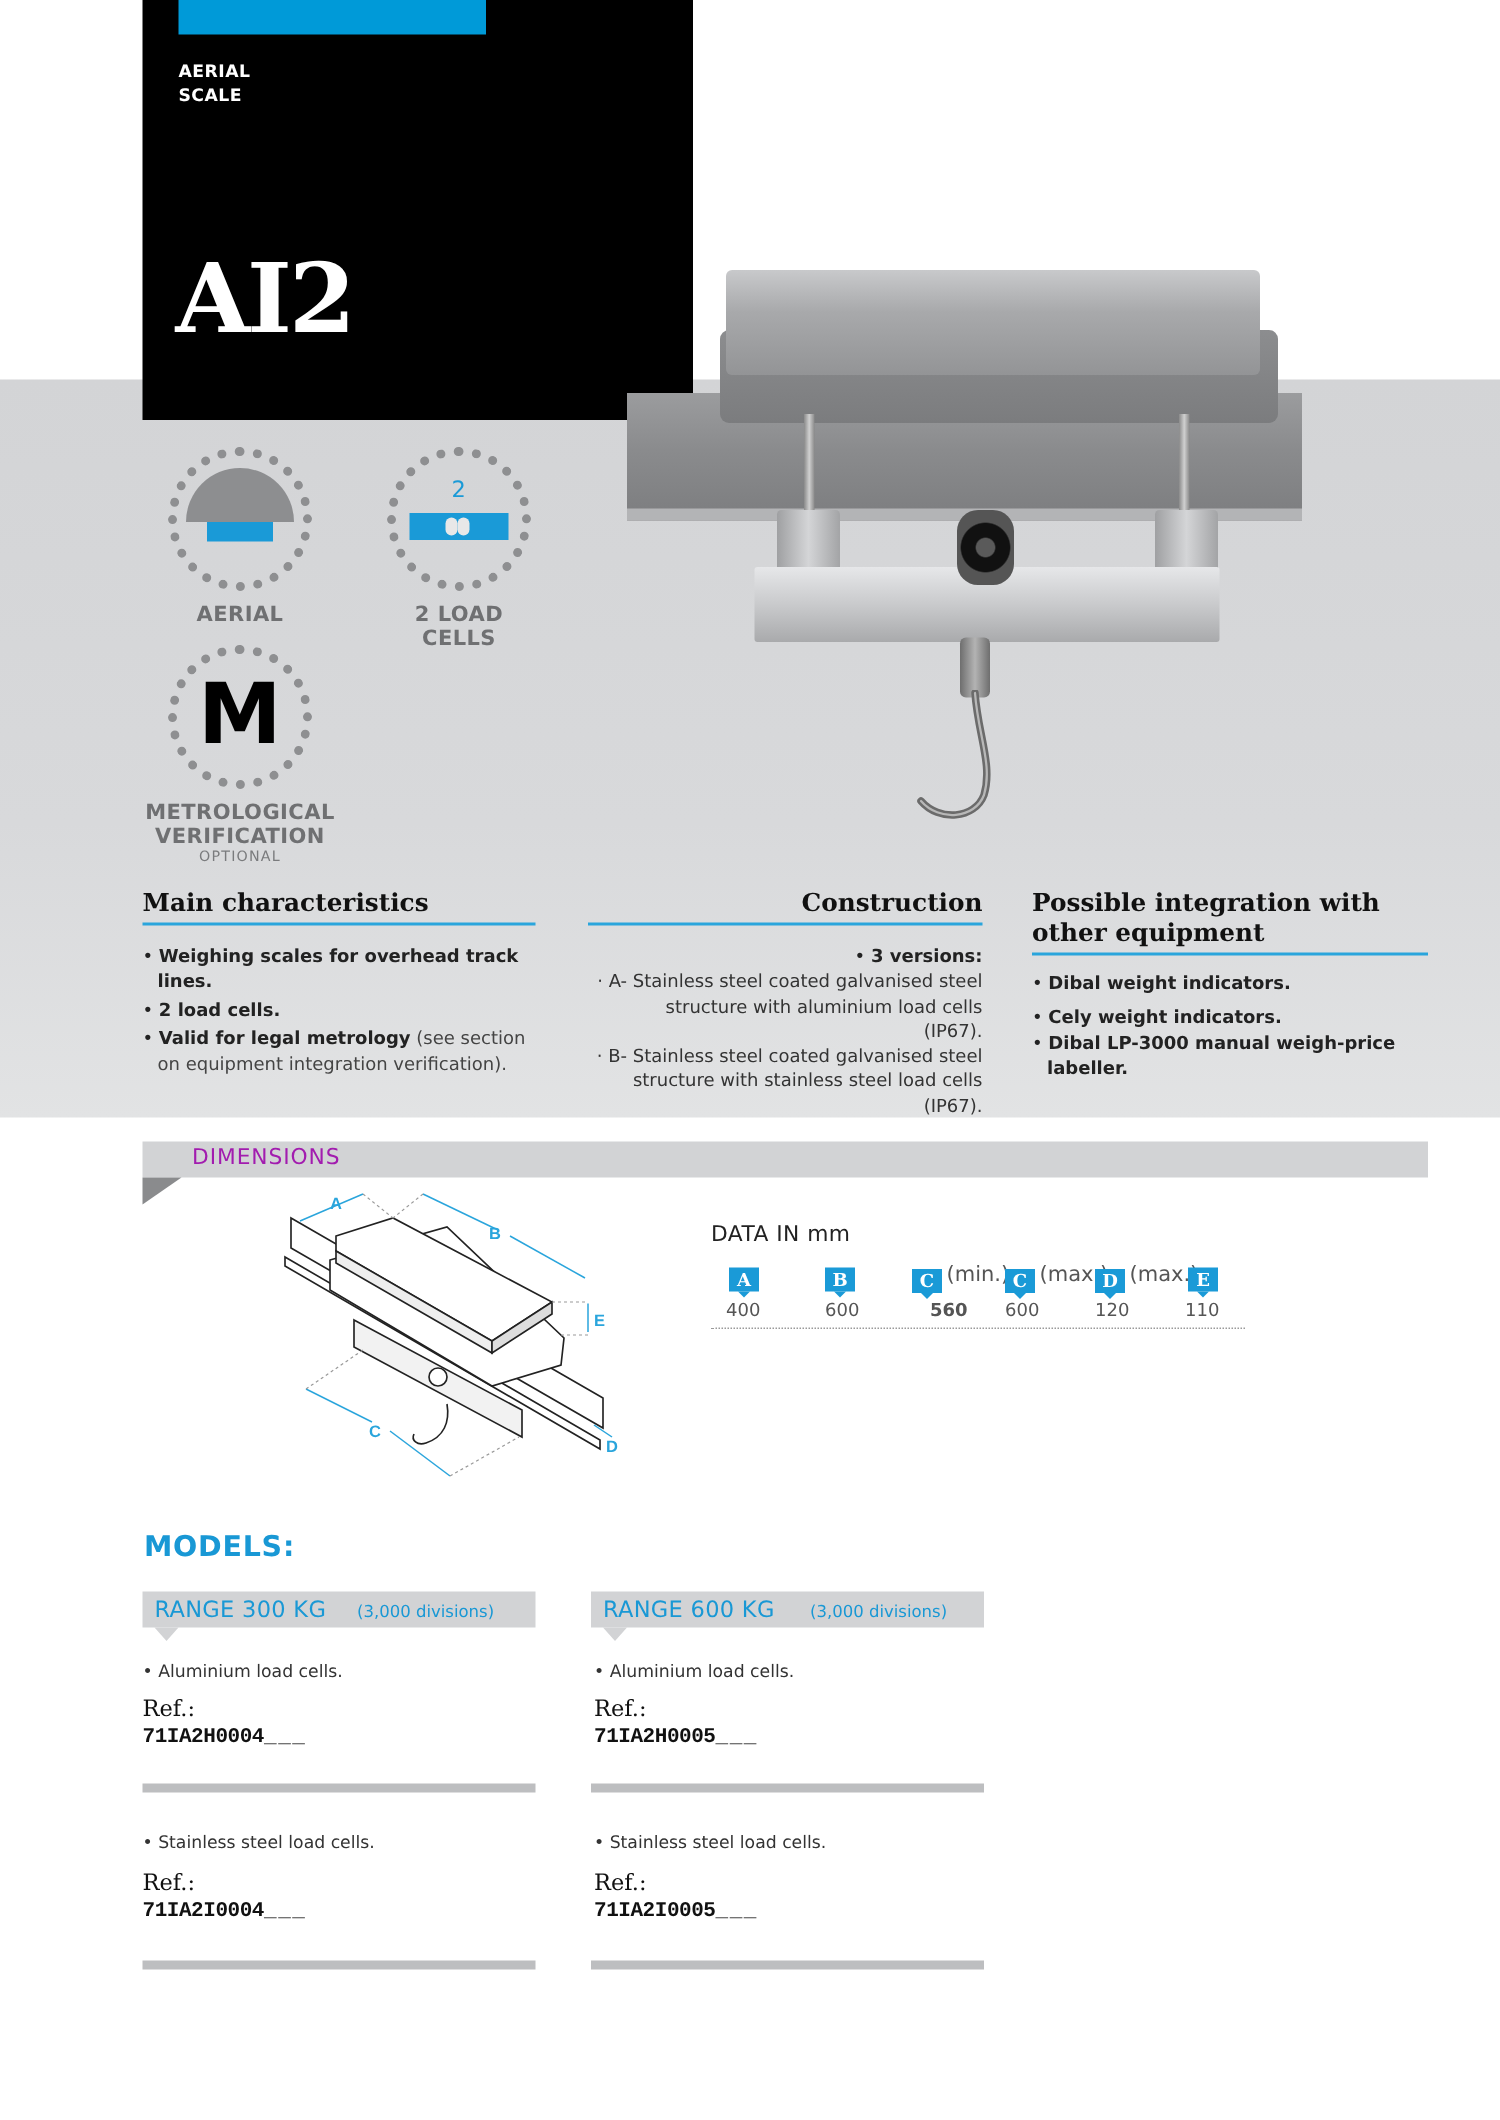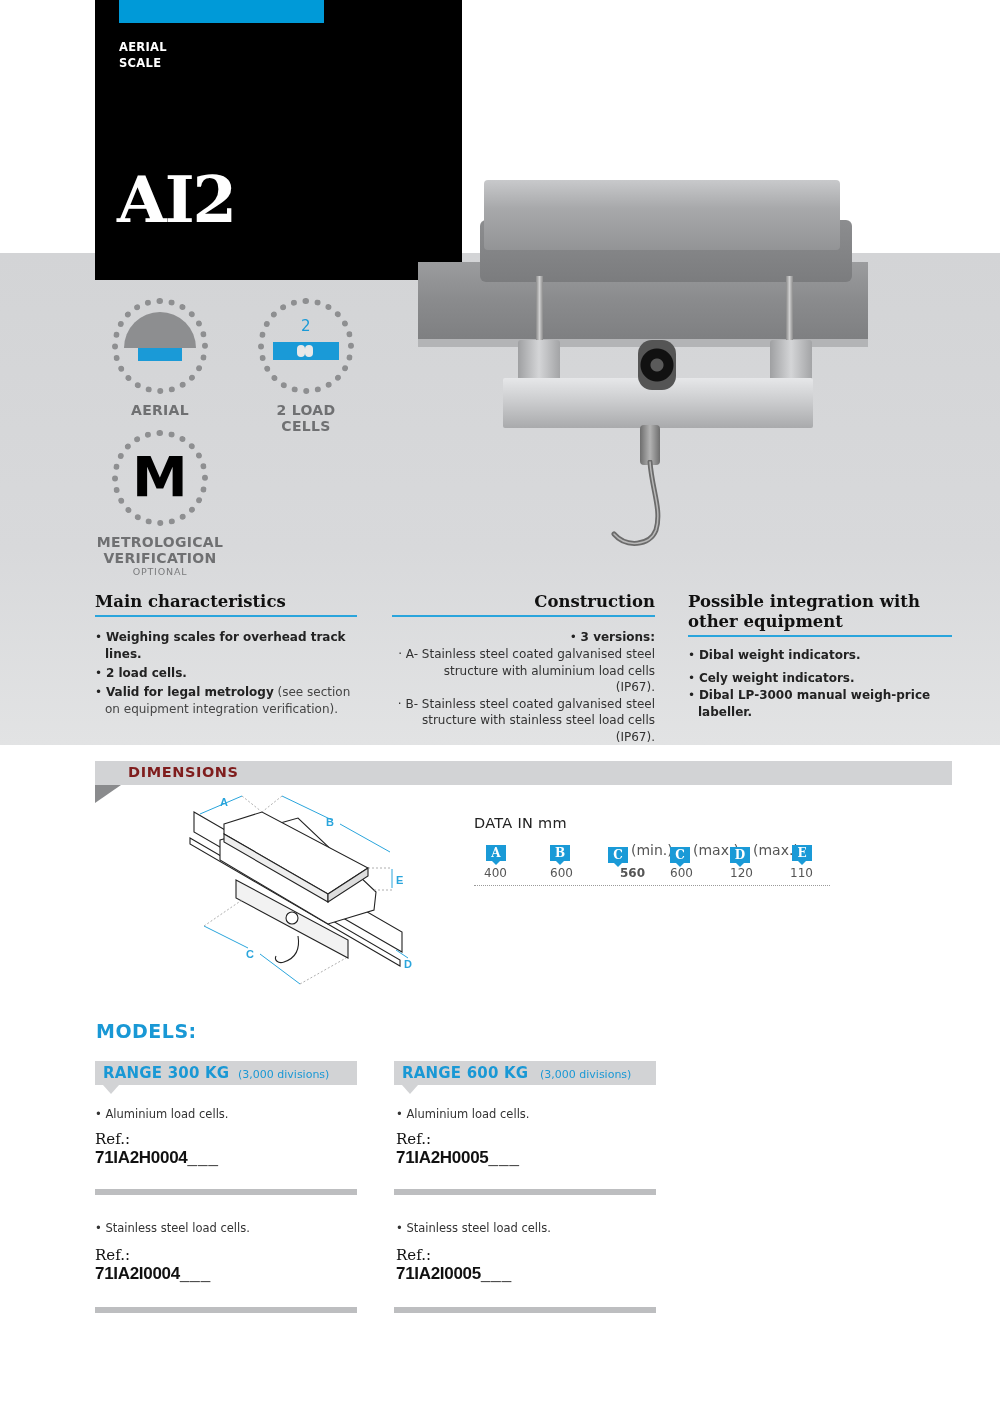--- a/index.html
+++ b/index.html
@@ -46,44 +46,44 @@
   .col h2 { font-family: "DejaVu Serif", serif; font-size: 16.5px; font-weight: bold; color: #111; line-height: 20px;
             padding-bottom: 3px; border-bottom: 2px solid #2aa5dc; margin-bottom: 12px; }
   .col ul { list-style: none; font-size: 12px; line-height: 17px; color: #222; }
   .col li { margin-bottom: 2px; padding-left: 10px; text-indent: -10px; }
   .col li .normal { font-weight: normal; color: #444; }
   .col li b { font-weight: bold; }
   .col .sub { padding-left: 10px; text-indent: -10px; margin-bottom: 0; font-size: 12px; line-height: 16.5px; color: #333; }
 
   
   .dim-bar { position: absolute; left: 95px; top: 761px; width: 857px; height: 24px; background: #d2d3d5; }
-  .dim-title { position: absolute; left: 33px; top: 3px; color: #7f1d1d; font-weight: bold; font-size: 14.5px; letter-spacing: 0.6px; }
+  .dim-title { position: absolute; left: 33px; top: 3px; color: #a21caf; font-weight: normal; font-size: 14.5px; letter-spacing: 0.6px; }
   .dim-fold { position: absolute; left: 95px; top: 785px; width: 0; height: 0;
               border-top: 18px solid #8a8b8d; border-left: 26px solid transparent; transform: scaleX(-1); }
   .drawing { position: absolute; left: 180px; top: 790px; width: 240px; height: 210px; }
 
   .data-title { position: absolute; left: 474px; top: 815px; font-size: 14.5px; color: #222; letter-spacing: 0.3px; }
   .data-grid { position: absolute; left: 474px; top: 842px; width: 356px; height: 44px; border-bottom: 1px dotted #9a9a9a; }
   .dcell { position: absolute; top: 0; }
   .dtag { position: relative; display: inline-block; width: 20px; height: 16px; background: #1a9ad7; color: #fff; font-weight: bold;
           font-size: 12px; line-height: 16px; text-align: center; font-family: "DejaVu Serif", serif; }
   .dtag::after { content: ""; position: absolute; left: 6px; top: 16px; border-left: 4px solid transparent; border-right: 4px solid transparent; border-top: 4px solid #1a9ad7; }
   .dqual { font-size: 14px; color: #555; margin-left: 3px; vertical-align: 4px; }
   .dval { position: absolute; top: 24px; left: 9px; font-size: 12px; color: #555; }
 
   
   .models-title { position: absolute; left: 96px; top: 1020px; color: #1998d5; font-weight: bold; font-size: 19px; letter-spacing: 0.5px; }
   .range-bar { position: absolute; top: 1061px; width: 262px; height: 24px; background: #d2d3d5; }
   .range-bar::after { content: ""; position: absolute; left: 8px; top: 24px; border-left: 8px solid transparent; border-right: 8px solid transparent; border-top: 9px solid #d2d3d5; }
-  .range-label { position: absolute; left: 8px; top: 3px; color: #1998d5; font-weight: bold; font-size: 15px; letter-spacing: 0.2px; }
+  .range-label { position: absolute; left: 8px; top: 3px; color: #1998d5; font-weight: normal; font-size: 15px; letter-spacing: 0.2px; }
   .range-div { position: absolute; top: 7px; color: #1998d5; font-size: 11px; }
   .model { position: absolute; width: 262px; }
   .model .m-bullet { font-size: 11.5px; color: #333; line-height: 15px; }
   .model .m-ref { font-family: "DejaVu Serif", serif; font-size: 15px; color: #111; margin-top: 9px; line-height: 17px; }
-  .model .m-code { font-family: Liberation Sans, sans-serif; font-size: 17px; font-weight: bold; color: #111; line-height: 20px; letter-spacing: -0.3px; }
+  .model .m-code { font-family: Liberation Mono, monospace; font-size: 14px; font-weight: bold; color: #111; line-height: 20px; letter-spacing: -0.3px; }
   .model .m-code .blank { font-weight: normal; color: #444; letter-spacing: 1px; }
   .sep { position: absolute; height: 6px; background: #bdbec0; width: 262px; }
 </style>
 </head>
 <body>
 
 <div class="band"></div>
 
 <div class="header-block">
   <div class="header-accent"></div>

